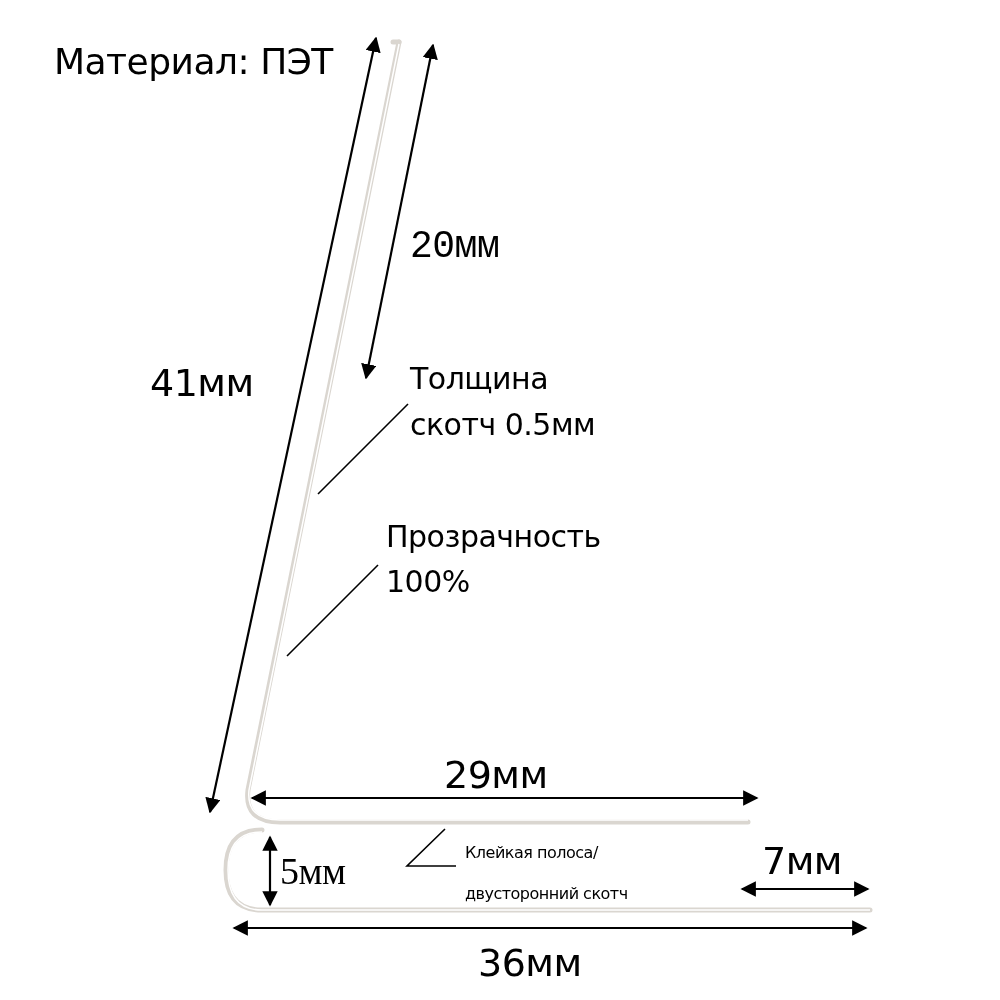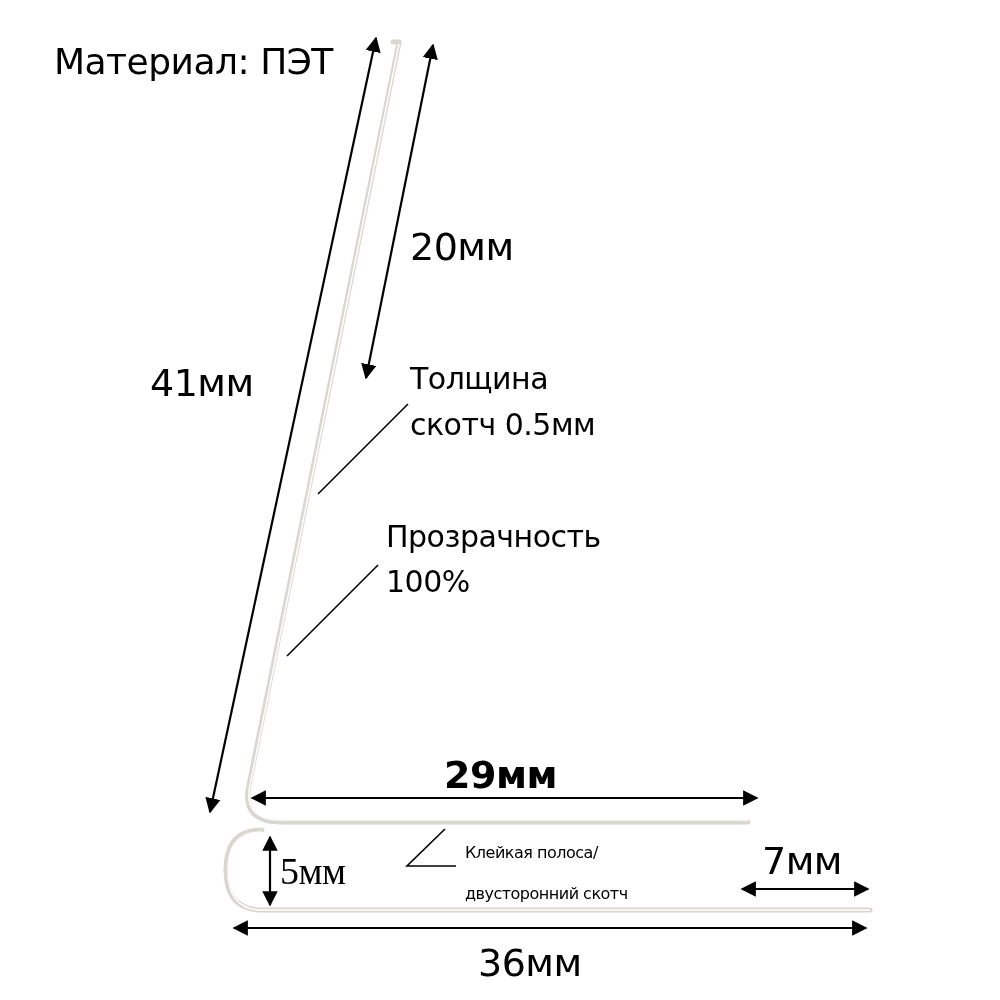--- a/index.html
+++ b/index.html
@@ -43,28 +43,28 @@
   <g stroke="#000" stroke-width="1.6" fill="none">
     <line x1="318" y1="494" x2="408" y2="404"></line>
     <line x1="287" y1="656" x2="378" y2="565"></line>
     <polyline points="445,829 407,866 456,866"></polyline>
   </g>
 </svg>
 
 <div class="lbl ttl" style="left:54px;top:44px;">Материал: ПЭТ</div>
 
 <div class="lbl big" style="left:150px;top:364px;">41мм</div>
-<div class="lbl big" style="left:410px;top:228px;">20мм</div>
+<div class="lbl big" style="left:410px;top:228px;font-family:Liberation Mono, monospace;">20мм</div>
 
 <div class="lbl mid" style="left:410px;top:364px;">Толщина</div>
 <div class="lbl mid" style="left:410px;top:410px;">скотч 0.5мм</div>
 
 <div class="lbl mid" style="left:386px;top:522px;">Прозрачность</div>
 <div class="lbl mid" style="left:386px;top:567px;">100%</div>
 
-<div class="lbl big" style="left:444px;top:756px;font-weight:bold;">29мм</div>
+<div class="lbl big" style="left:444px;top:756px;">29мм</div>
 <div class="lbl big" style="left:280px;top:852px;font-family:Liberation Serif, serif;">5мм</div>
 
 <div class="lbl sm" style="left:465px;top:845px;">Клейкая полоса/</div>
 <div class="lbl sm" style="left:465px;top:866px;margin-top:20px;">двусторонний скотч</div>
 
 <div class="lbl big" style="left:762px;top:842px;">7мм</div>
 <div class="lbl big" style="left:478px;top:944px;">36мм</div>
 
 </body></html>

